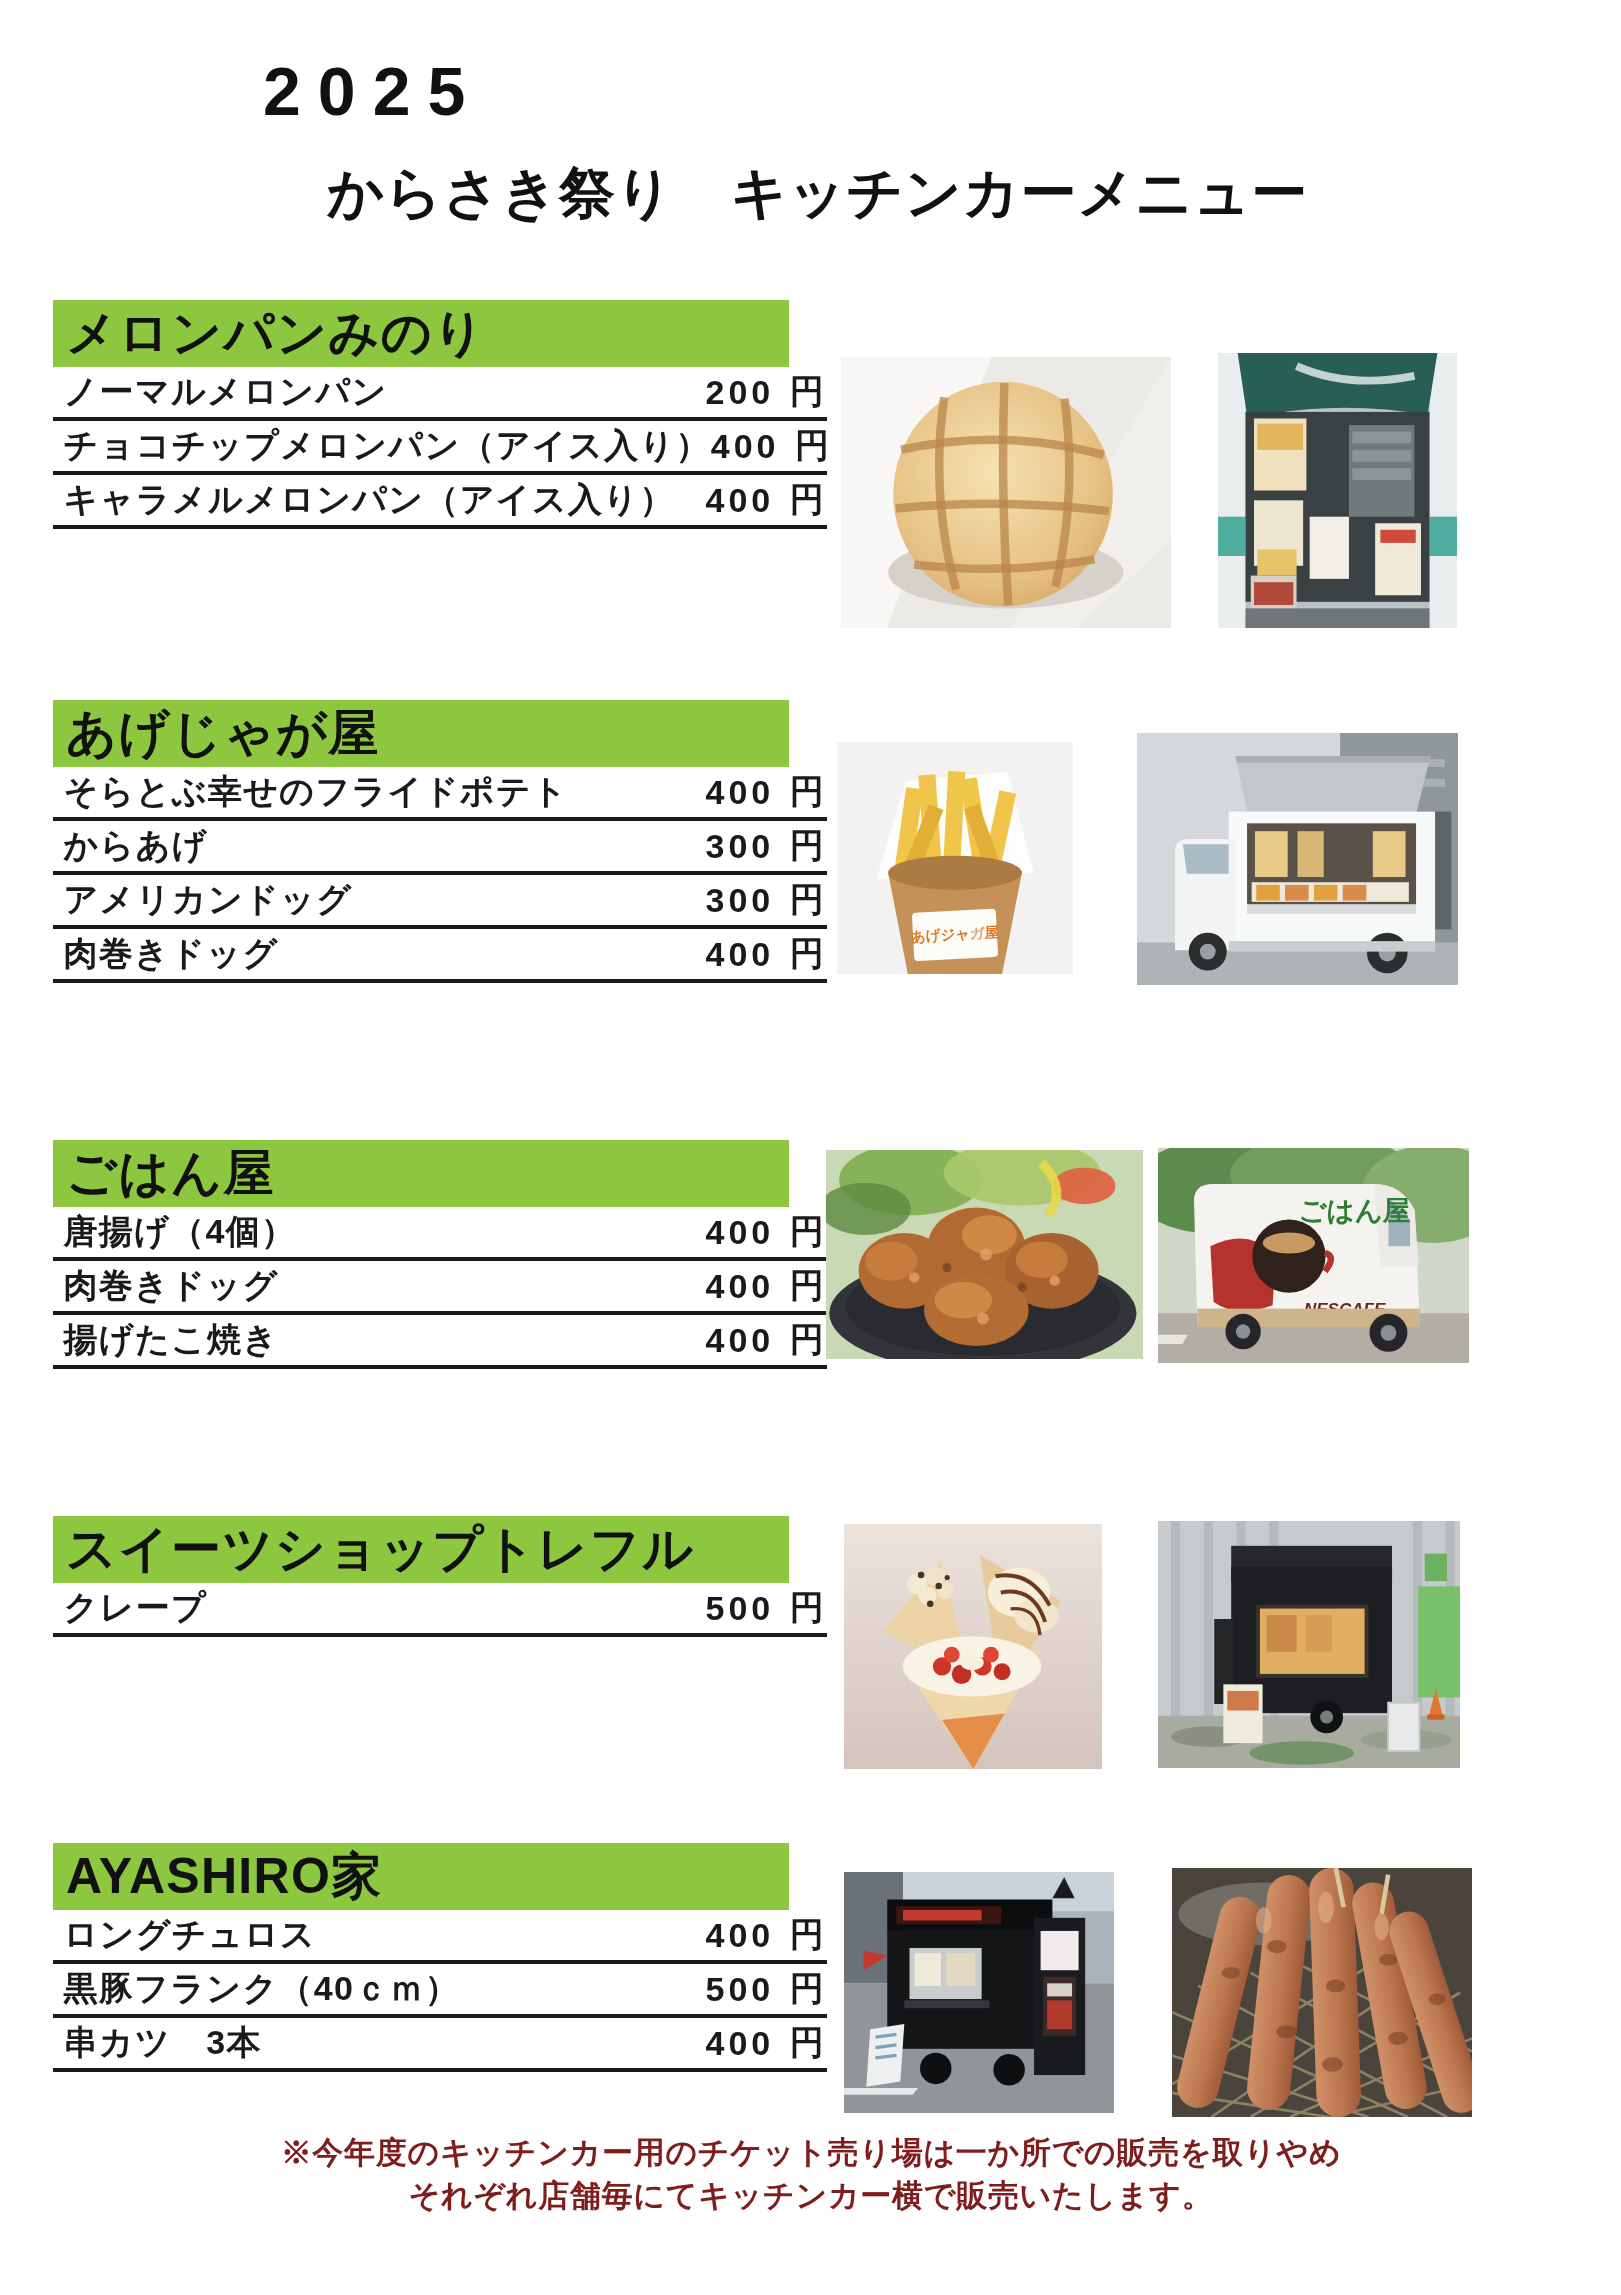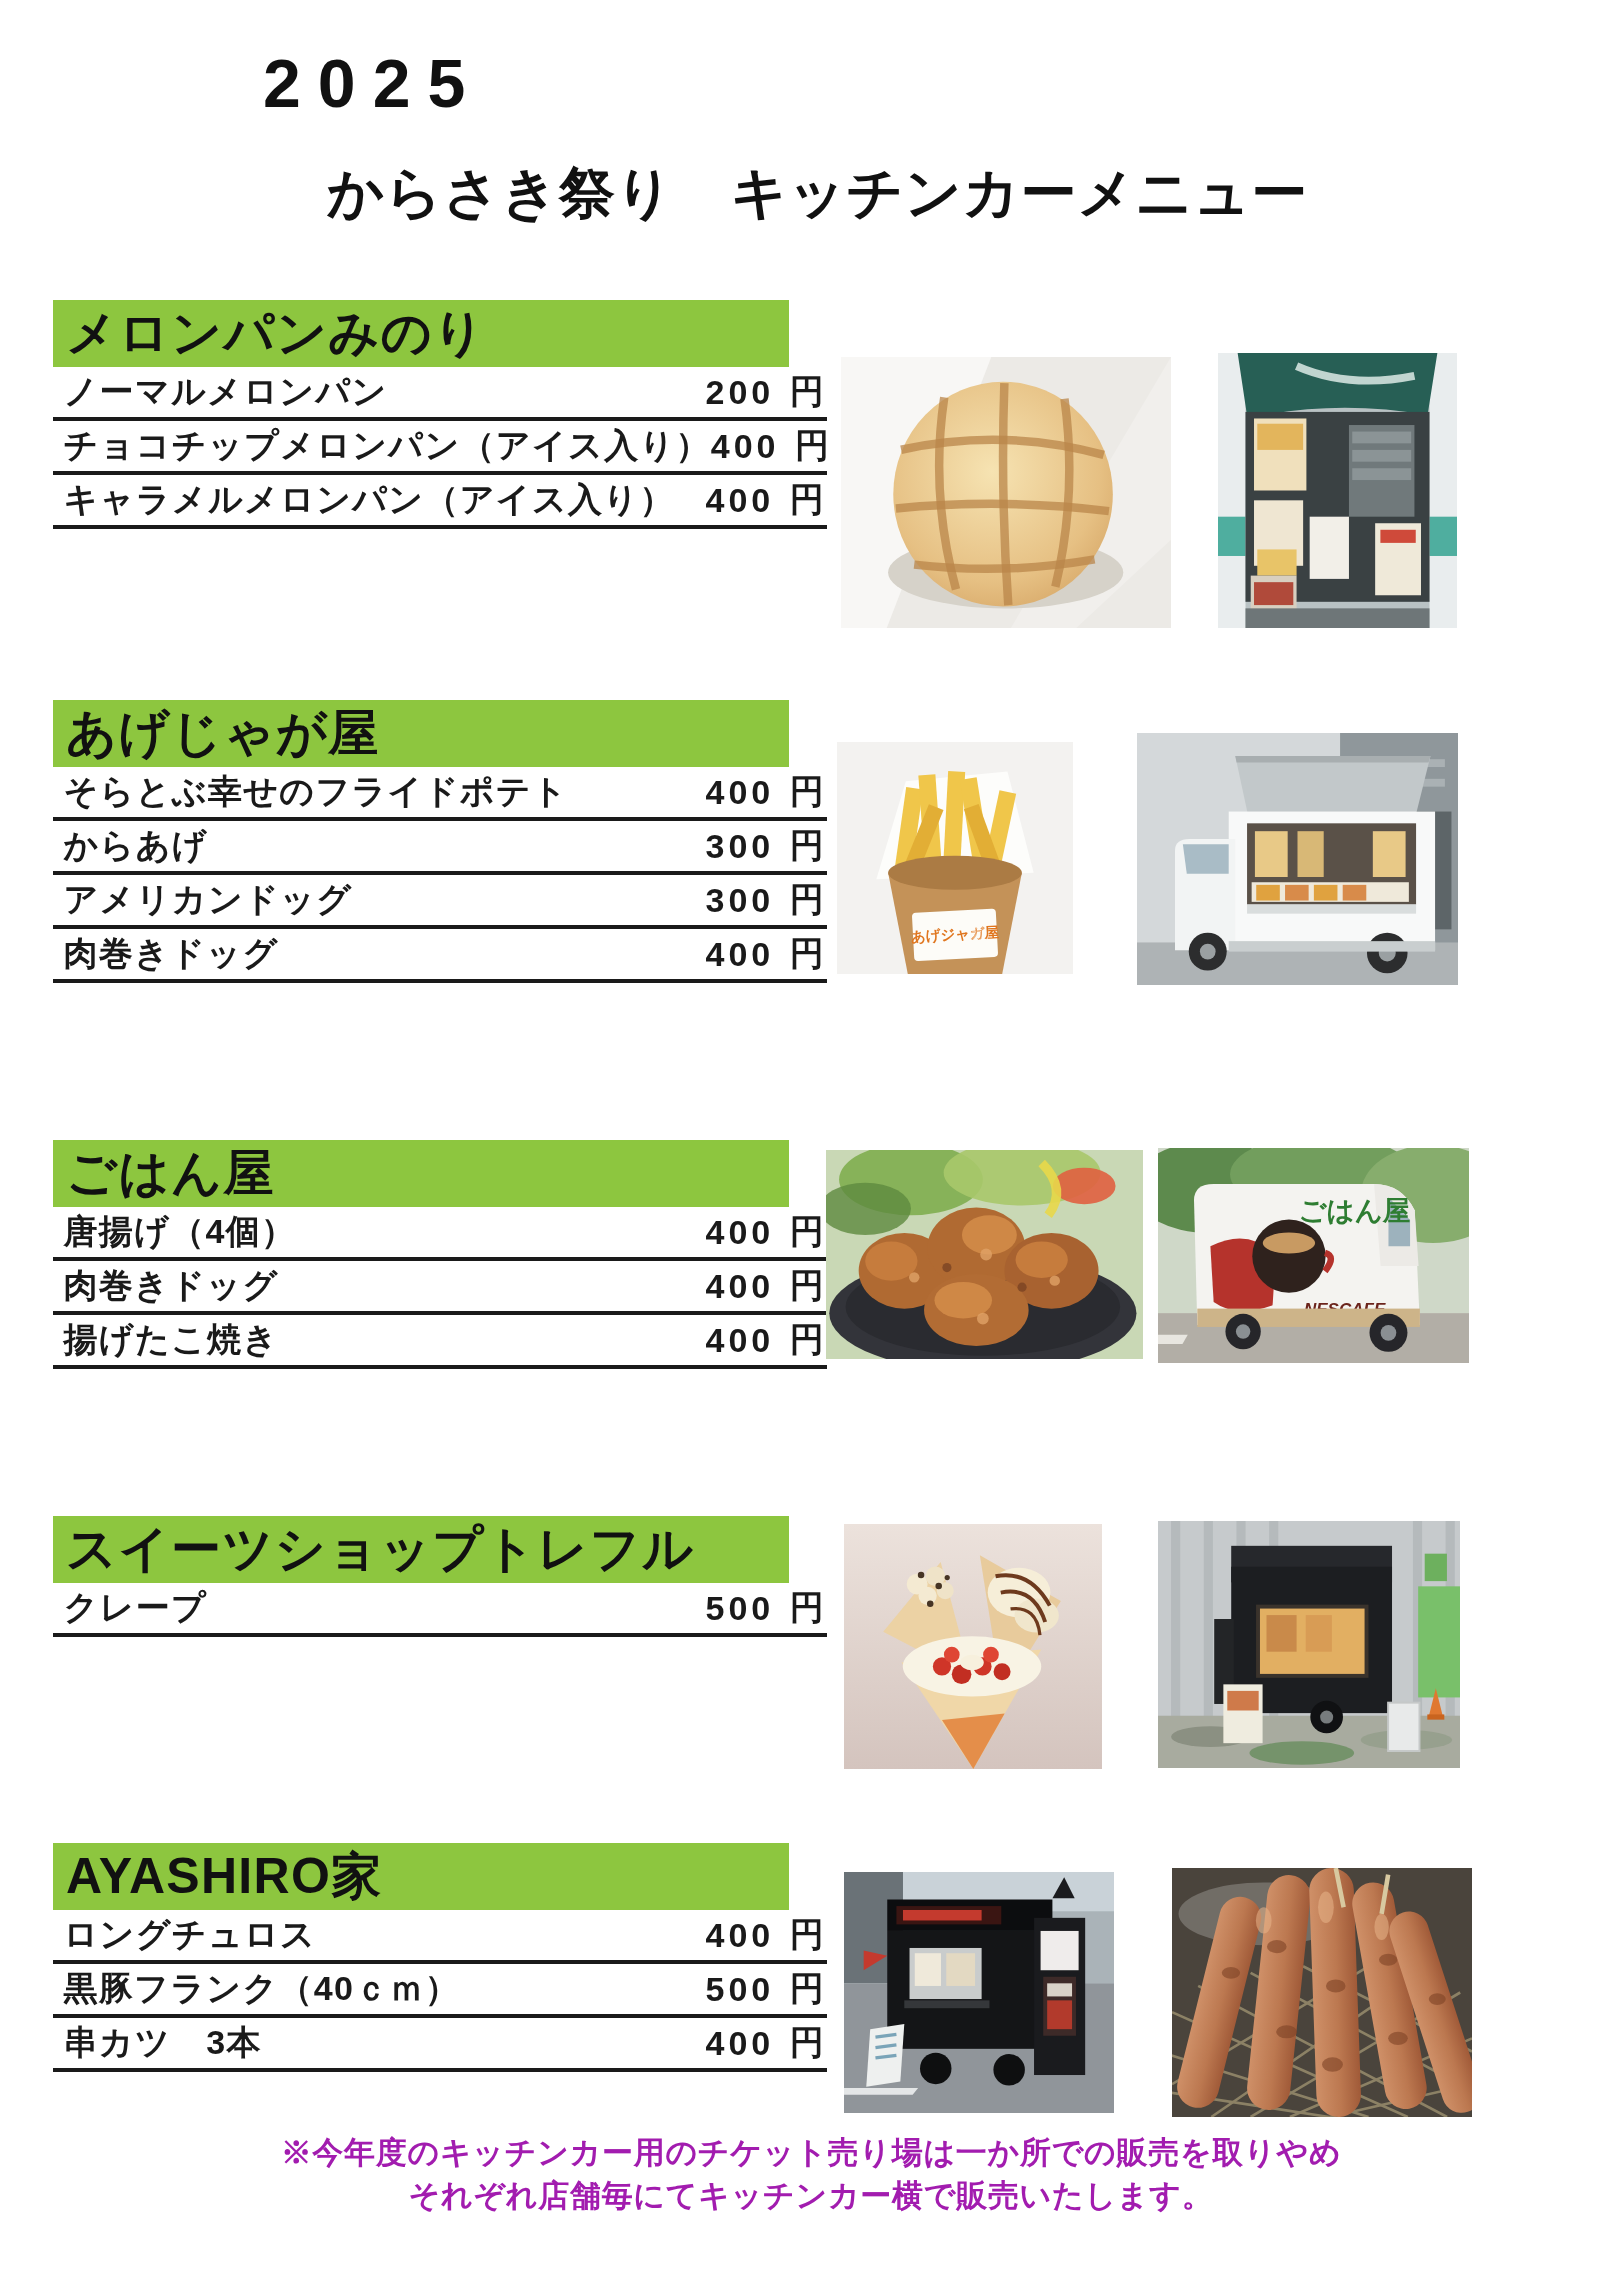--- a/index.html
+++ b/index.html
@@ -2,21 +2,21 @@
 <html style="font-size:10.5px"><head>
 <meta charset="utf-8">
 <style>
   html,body { margin:0; padding:0; background:#ffffff; }
   .page {
     position:relative; width:1622px; height:2295px; background:#ffffff;
     font-family:"Liberation Sans", sans-serif; color:#1a1a1a; overflow:hidden;
   }
   
   .title-year {
-    position:absolute; left:263px; top:44px;
+    position:absolute; left:263px; top:52px;
     font-size:68px; font-weight:900; letter-spacing:17px; color:#111;
   }
   .title-main {
     position:absolute; left:327px; top:156px;
     font-size:56px; font-weight:900; letter-spacing:0.7px; color:#111; white-space:nowrap;
   }
   
   .shop { position:absolute; left:53px; width:774px; }
   .shop.s1 { top:300px; }
   .shop.s2 { top:700px; }
@@ -47,21 +47,21 @@
   .p2b { left:1137px; top:733px; width:321px; height:252px; }
   .p3a { left:826px; top:1150px; width:317px; height:209px; }
   .p3b { left:1158px; top:1148px; width:311px; height:215px; }
   .p4a { left:844px; top:1524px; width:258px; height:245px; }
   .p4b { left:1158px; top:1521px; width:302px; height:247px; }
   .p5a { left:844px; top:1872px; width:270px; height:241px; }
   .p5b { left:1172px; top:1868px; width:300px; height:249px; }
   
   .note {
     position:absolute; top:2131px; left:0; width:1622px;
-    text-align:center; color:#a21caf; font-weight:700;
+    text-align:center; color:#7f1d1d; font-weight:700;
     font-size:31px; line-height:43px; letter-spacing:0.7px;
   }
 </style>
 </head>
 <body>
 
 <div class="page">
 
   <div class="title-year">2025</div>
   <div class="title-main">からさき祭り　キッチンカーメニュー</div>

